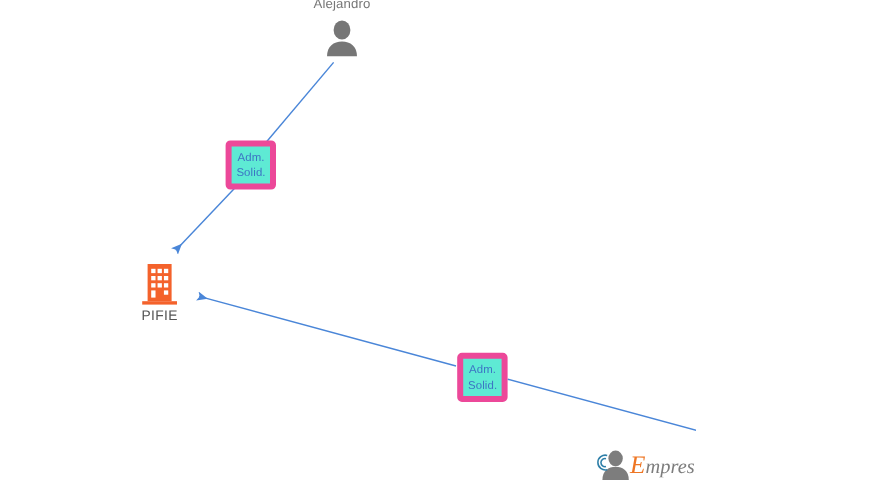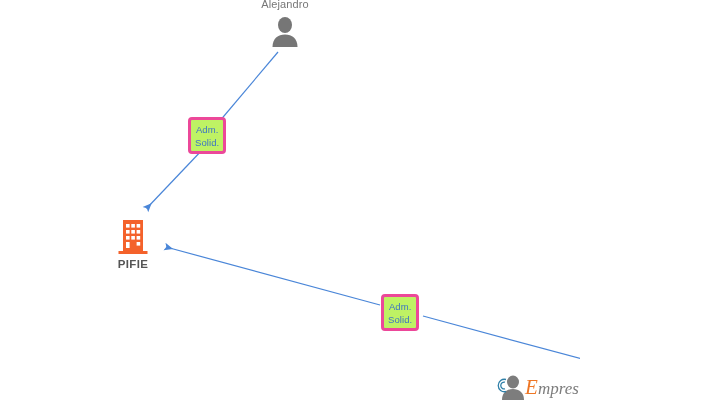--- a/index.html
+++ b/index.html
@@ -52,34 +52,34 @@
     position: absolute;
     width: 130px;
     text-align: center;
   }
   .company-icon {
     display: block;
     margin: 0 auto;
   }
   .company-node .node-label {
     font-size: 11.5px;
-    font-weight: bold;
+    font-weight: normal;
     color: #555555;
     line-height: 14px;
     margin-top: 3px;
     letter-spacing: 0.3px;
   }
 
   
   .edge-label {
     position: absolute;
     box-sizing: border-box;
-    border: 3px solid #ec4899;
+    border: 5px solid #ec4899;
     border-radius: 4px;
-    background: #bef264;
+    background: #5eead4;
     color: #3c74c4;
     font-size: 9.5px;
     line-height: 13px;
     text-align: center;
     padding: 3px 4px 2px 4px;
     letter-spacing: 0.1px;
     white-space: nowrap;
   }
 
   

